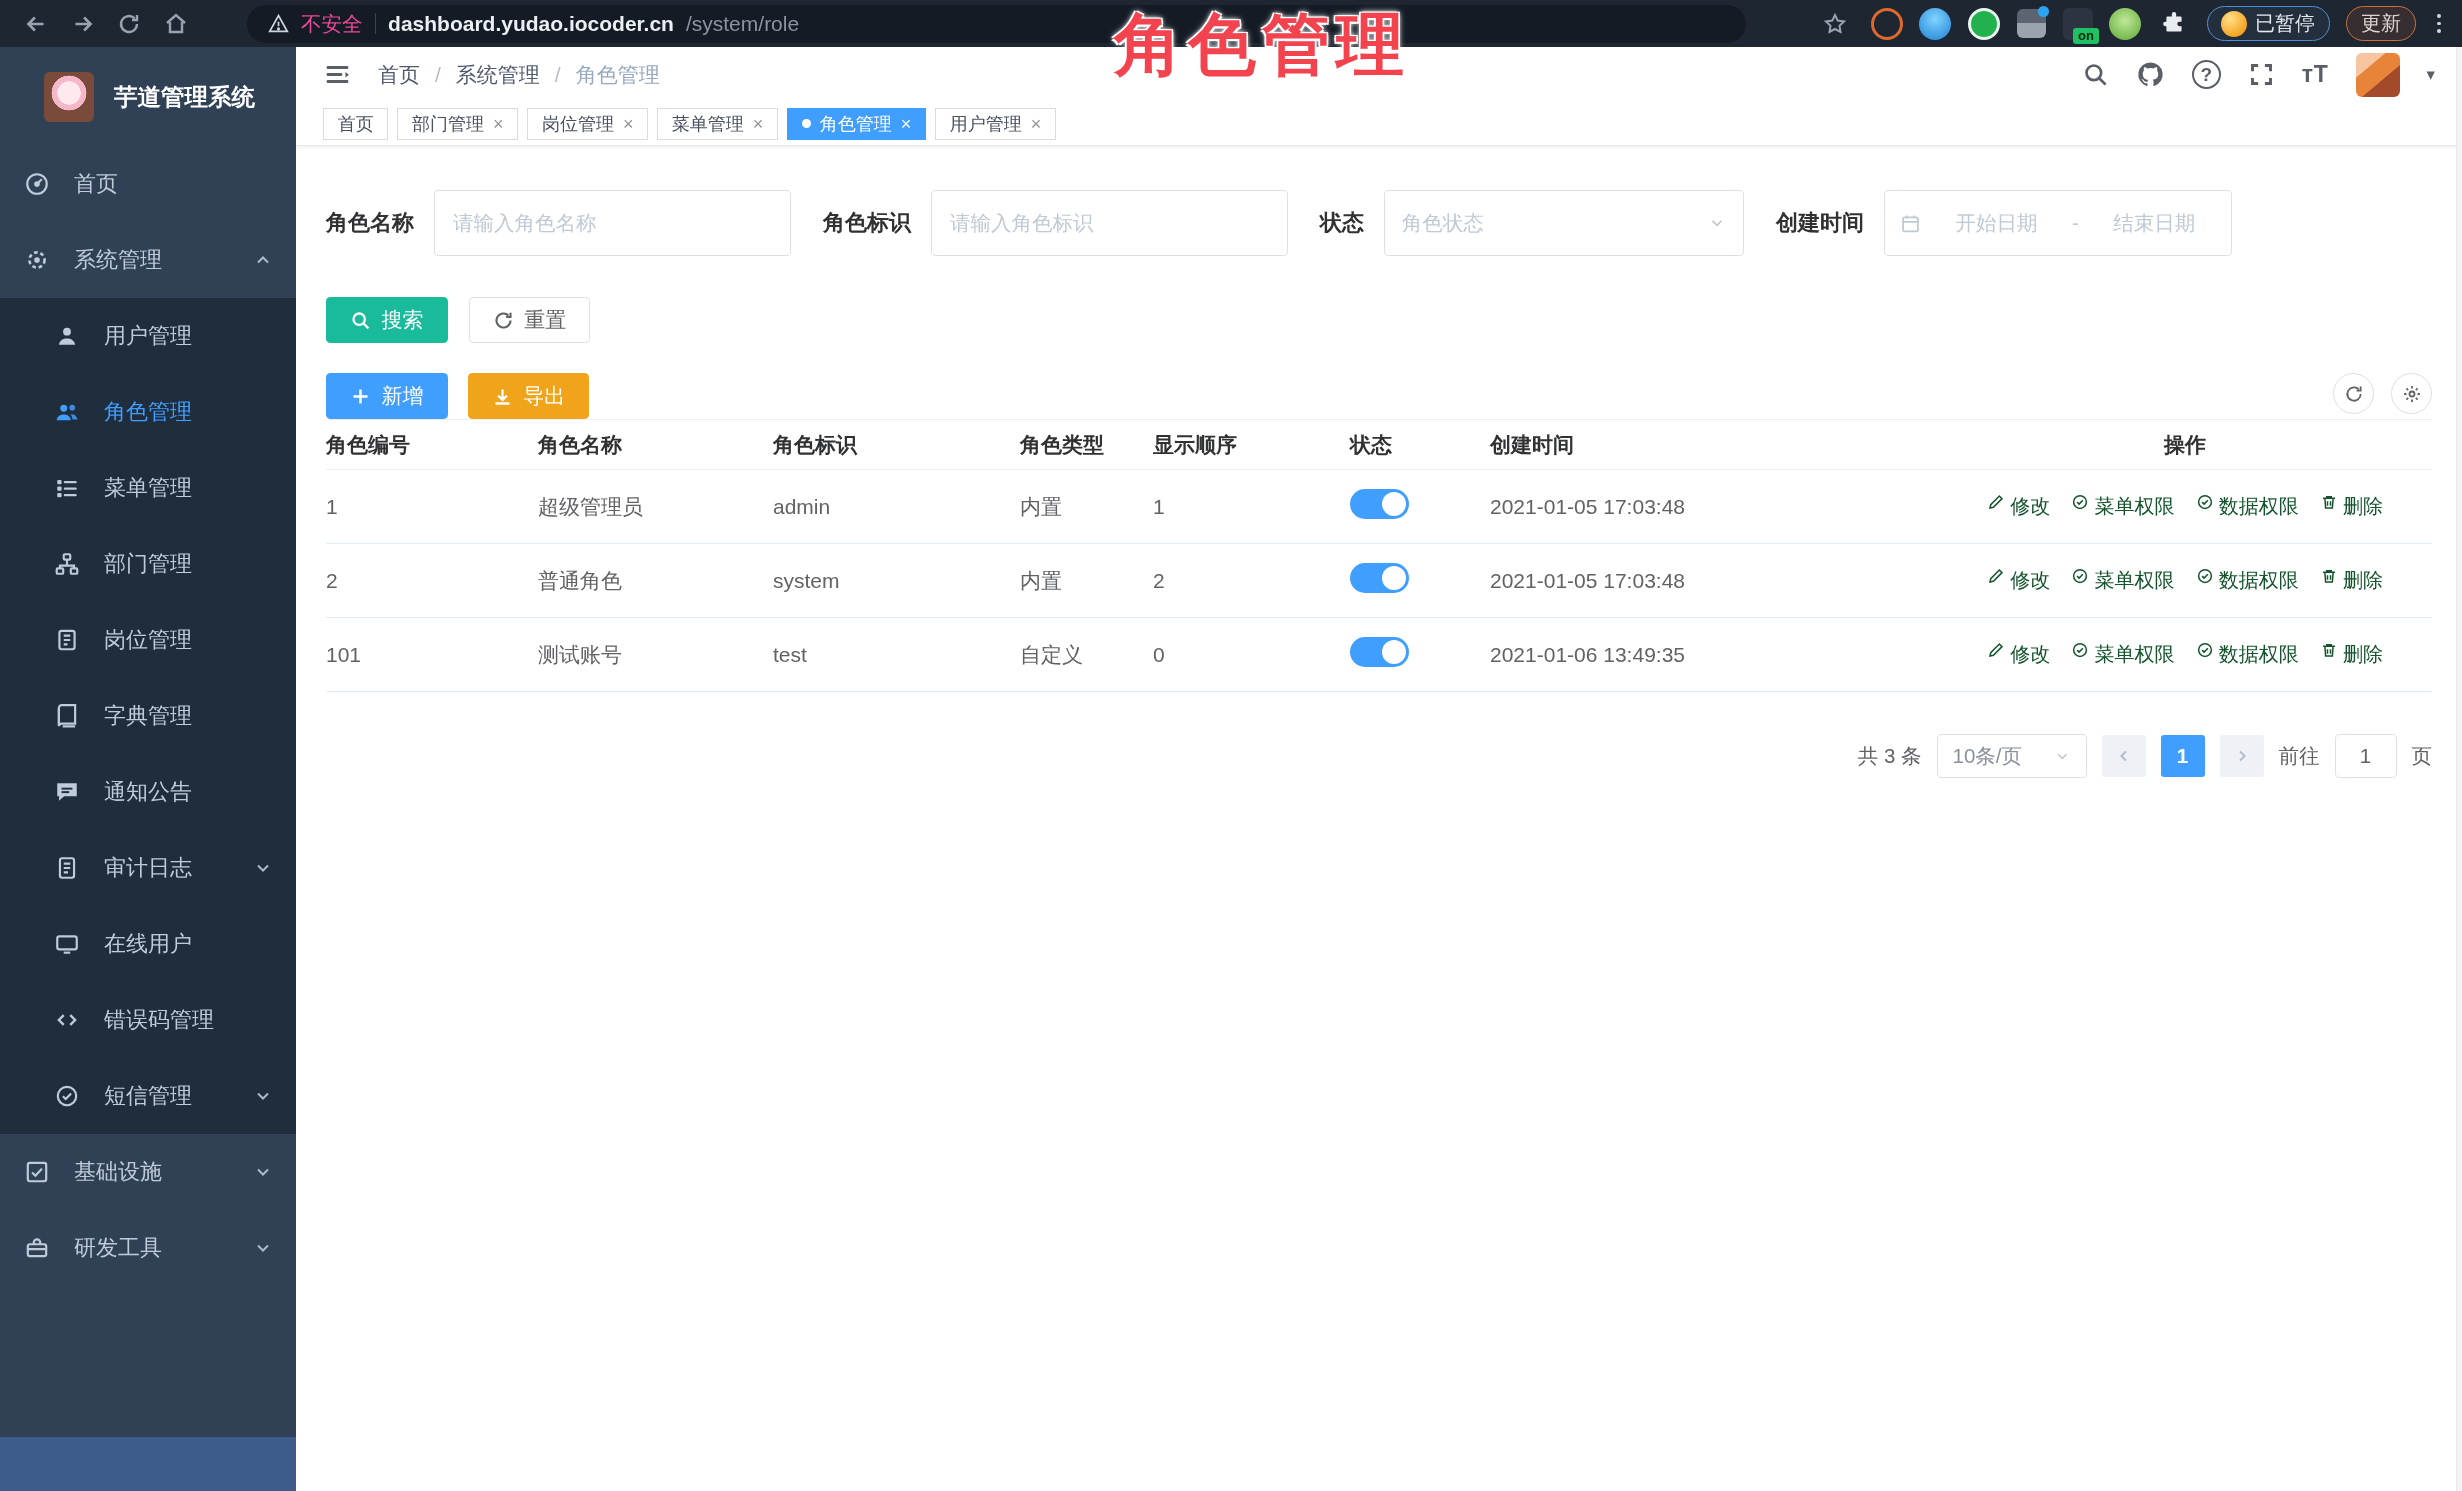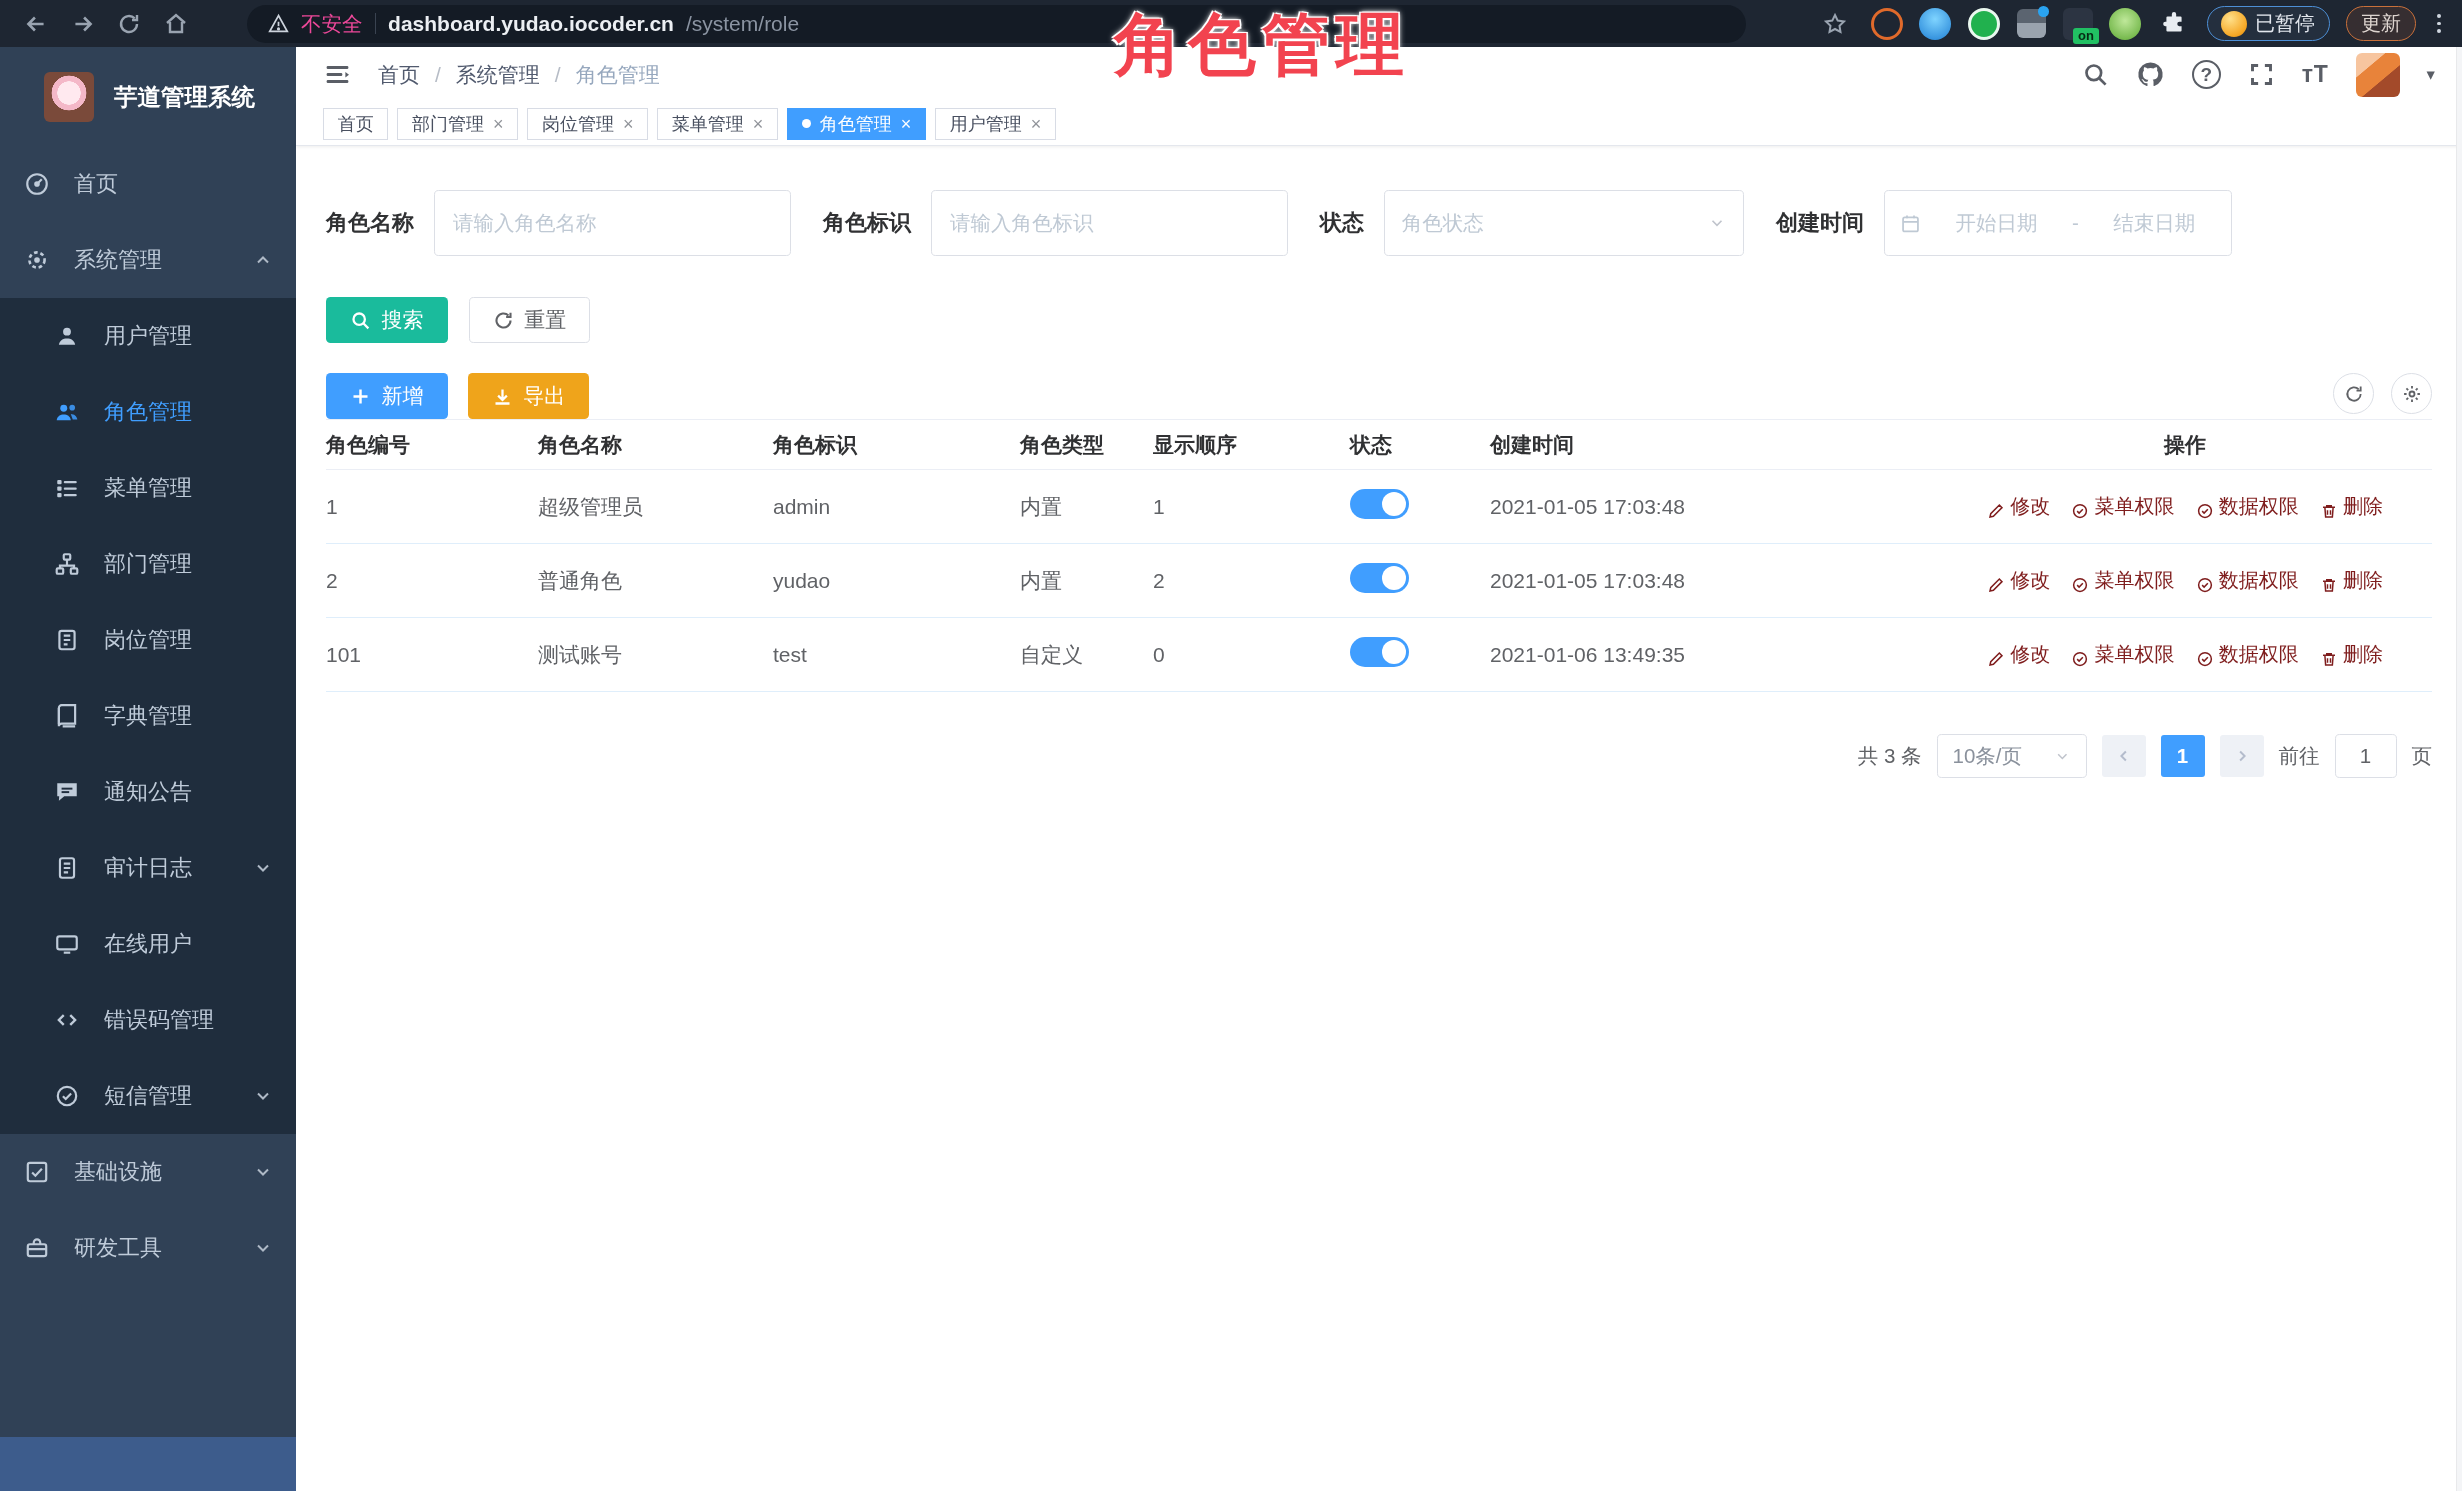--- a/index.html
+++ b/index.html
@@ -92,21 +92,21 @@
   .round-btn { width:41px; height:41px; border-radius:50%; border:0.8px solid #dcdfe6; background:#fff; display:flex; align-items:center; justify-content:center; color:#606266; cursor:pointer; }
 
   
   .grid-table { border-top:0.8px solid #ebeef5; }
   .t-head, .t-row { display:grid; grid-template-columns:212px 235px 247px 133px 197px 140px 448px 1fr; align-items:center; }
   .t-head { height:50px; font-size:21px; font-weight:700; color:#303133; border-bottom:0.8px solid #ebeef5; }
   .t-row { height:74px; font-size:21px; color:#606266; border-bottom:0.8px solid #dfeefb; }
   .t-cell { padding-right:7.6px; }
   .t-cell.ops { display:flex; justify-content:center; align-items:center; gap:21px; padding-right:0; }
   .t-head .t-cell.ops { justify-content:center; display:flex; }
-  .op-link { color:#7f1d1d; font-size:20px; display:inline-flex; align-items:flex-end; gap:5.3px; cursor:pointer; white-space:nowrap; }
+  .op-link { color:#14532d; font-size:20px; display:inline-flex; align-items:flex-start; gap:5.3px; cursor:pointer; white-space:nowrap; }
   .switch { width:59px; height:30px; border-radius:15px; background:#409eff; position:relative; display:inline-block; cursor:pointer; }
   .switch::after { content:''; position:absolute; right:3px; top:3px; width:24px; height:24px; border-radius:50%; background:#fff; }
 
   
   .pagination { display:flex; align-items:center; justify-content:flex-end; gap:15px; margin-top:42px; font-size:20.5px; color:#606266; }
   .page-size { width:150px; height:44px; border:0.8px solid #dcdfe6; border-radius:4.6px; display:flex; align-items:center; justify-content:space-between; padding:0 15px; color:#8a919c; background:#fff; }
   .page-btn { width:44px; height:42px; background:#eef1f6; border-radius:3px; display:flex; align-items:center; justify-content:center; color:#b4bccc; cursor:pointer; }
   .page-num { width:44px; height:42px; background:#409eff; color:#fff; border-radius:3px; display:flex; align-items:center; justify-content:center; font-weight:700; cursor:pointer; }
   .goto-box { width:62px; height:44px; border:0.8px solid #dcdfe6; border-radius:4.6px; display:flex; align-items:center; justify-content:center; }
   .goto-box input { width:46px; border:none; outline:none; text-align:center; font-size:20.5px; color:#606266; }
@@ -589,21 +589,21 @@
                   <path d="M4 7h16M9 7V5h6v2M6.5 7l1 13h9l1-13M10 11v6M14 11v6"></path>
                 </svg>
                 <span>删除</span>
               </span>
           </span>
         </div>
 
         <div class="t-row">
           <span class="t-cell">2</span>
           <span class="t-cell">普通角色</span>
-          <span class="t-cell">yudao</span>
+          <span class="t-cell">system</span>
           <span class="t-cell">内置</span>
           <span class="t-cell">2</span>
           <span class="t-cell"><span class="switch"></span></span>
           <span class="t-cell">2021-01-05 17:03:48</span>
           <span class="t-cell ops">
             <span class="op-link">
                 <svg width="18" height="18" viewBox="0 0 24 24" fill="none" stroke="currentColor" stroke-width="2">
                   <path d="M4 20l4.5-1L20 7.5 16.5 4 5 15.5z"></path>
                 </svg>
                 <span>修改</span>

